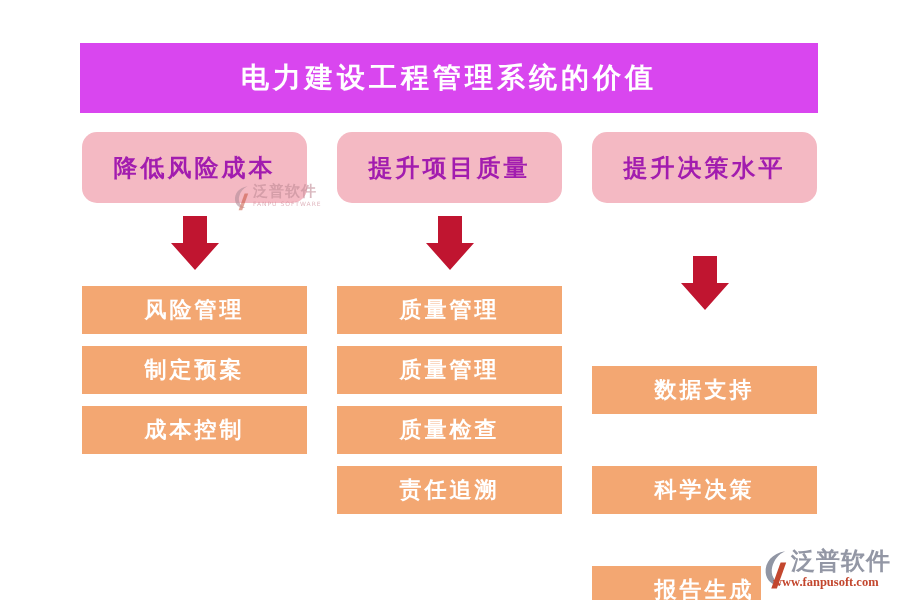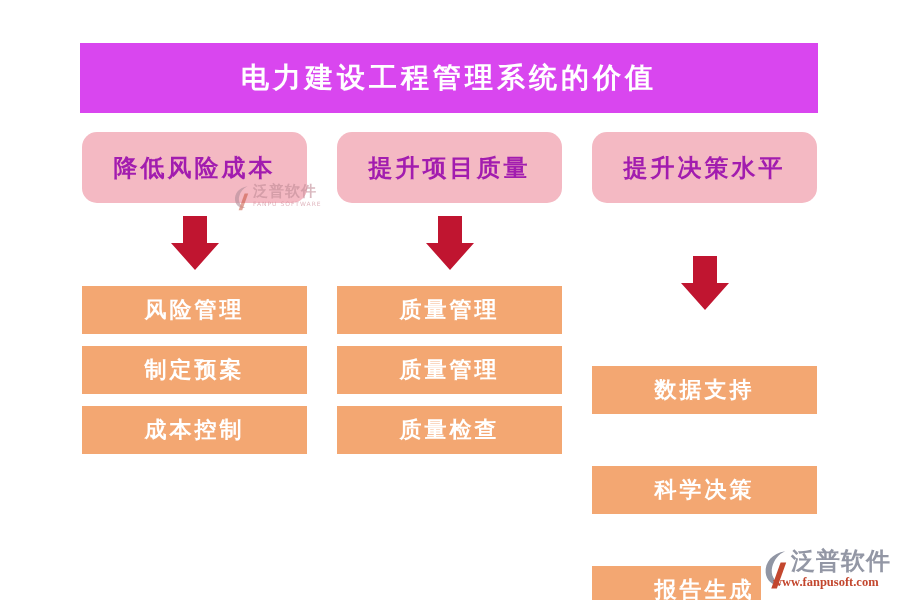--- a/index.html
+++ b/index.html
@@ -172,20 +172,23 @@
     </div>
     <div class="item-box">
       <span>质量管理</span>
     </div>
     <div class="item-box">
       <span>质量管理</span>
     </div>
     <div class="item-box">
       <span>质量检查</span>
     </div>
+    <div class="item-box">
+      <span>责任追溯</span>
+    </div>
   </div>
 
   <div class="column col-3">
     <div class="pink-header">
       <span>提升决策水平</span>
     </div>
     <div class="arrow-wrap">
       <svg width="48" height="54" viewBox="0 0 48 54">
         <polygon points="12,0 36,0 36,27 48,27 24,54 0,27 12,27" fill="#C01530"></polygon>
       </svg>

